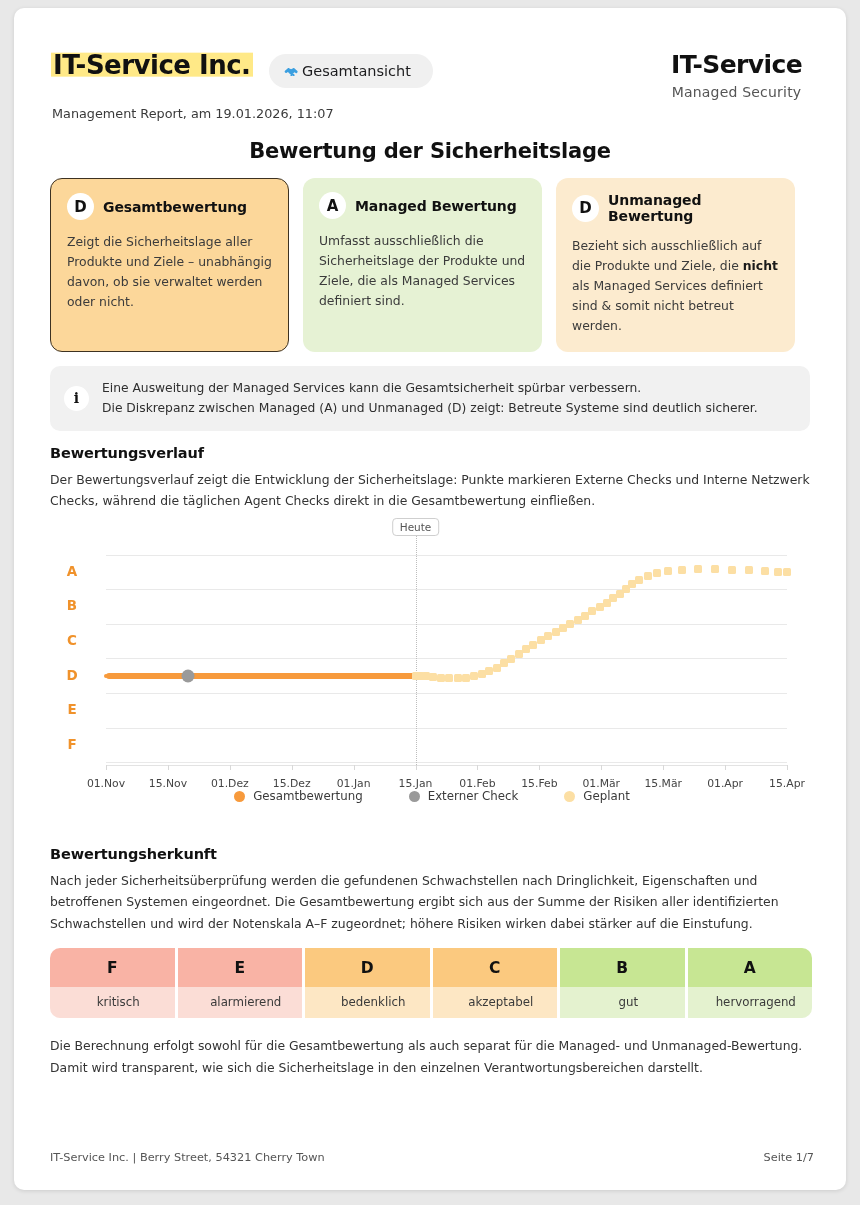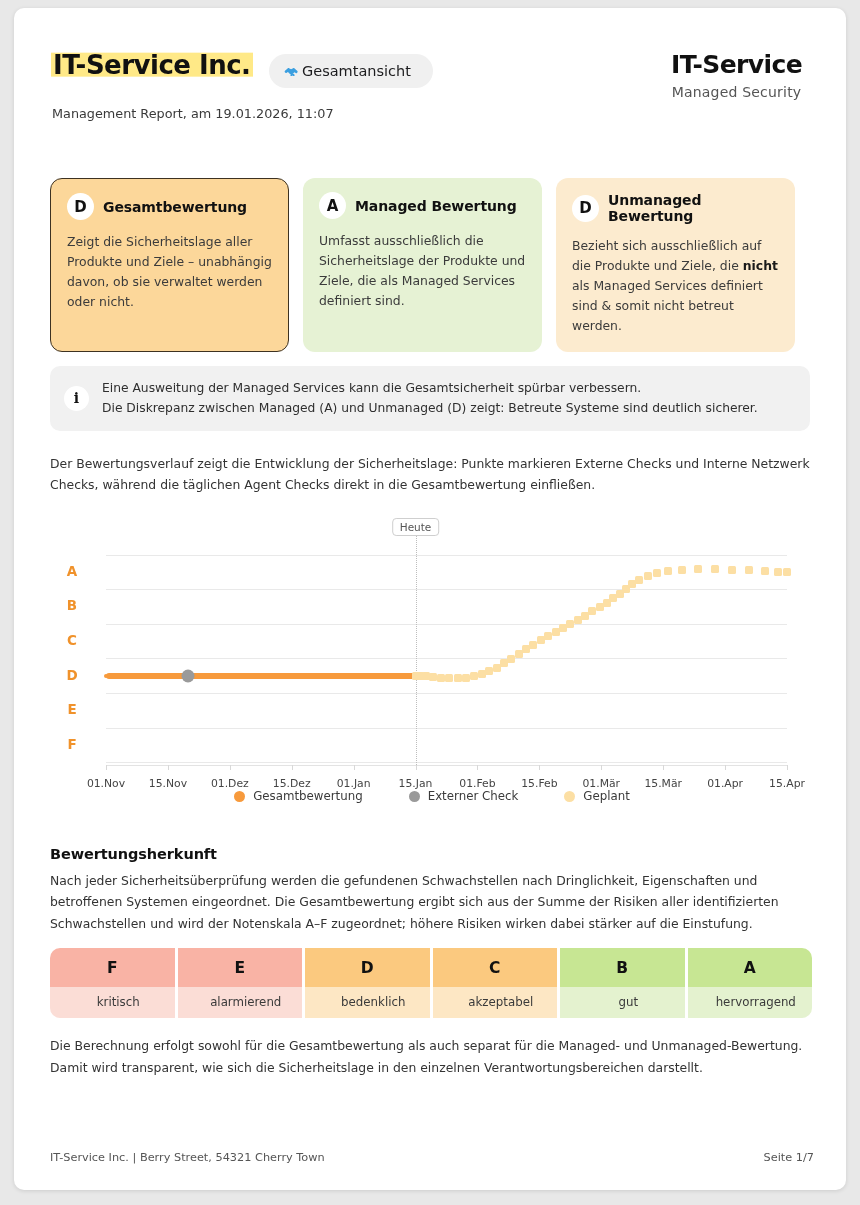--- a/index.html
+++ b/index.html
@@ -149,20 +149,21 @@
     </div>
 
     <div class="logo">
       <div class="lt">IT-Service</div>
       <div class="ls">Managed Security</div>
     </div>
 
     <div class="subtitle">Management Report, am 19.01.2026, 11:07</div>
   </div>
 
+  <h1 class="doctitle">Bewertung der Sicherheitslage</h1>
 
   <div class="cards">
 
     <div class="card c1" style="background: rgb(252, 215, 154);">
       <div class="card-hd">
         <div class="grade-chip">D</div>
         <div class="card-title">Gesamtbewertung</div>
       </div>
       <div class="card-body">Zeigt die Sicherheitslage aller Produkte und Ziele – unabhängig davon, ob sie verwaltet werden oder nicht.</div>
     </div>
@@ -186,20 +187,21 @@
 
   <div class="info">
     <div class="info-icon">i</div>
     <div class="info-txt">
       <div>Eine Ausweitung der Managed Services kann die Gesamtsicherheit spürbar verbessern.</div>
       <div>Die Diskrepanz zwischen Managed (A) und Unmanaged (D) zeigt: Betreute Systeme sind deutlich sicherer.</div>
     </div>
   </div>
 
   <div id="sec-verlauf">
+    <div class="sec-h">Bewertungsverlauf</div>
     <div class="sec-p">Der Bewertungsverlauf zeigt die Entwicklung der Sicherheitslage: Punkte markieren Externe Checks und Interne Netzwerk Checks, während die täglichen Agent Checks direkt in die Gesamtbewertung einfließen.</div>
   </div>
 
   <div class="chart">
     <div class="plot" id="plot">
       <div class="axis-b"></div>
     <div class="gl" style="top: 14.5385px;"></div>
         <div class="gl" style="top: 49.1538px;"></div>
         <div class="gl" style="top: 83.7692px;"></div>
         <div class="gl" style="top: 118.385px;"></div>

